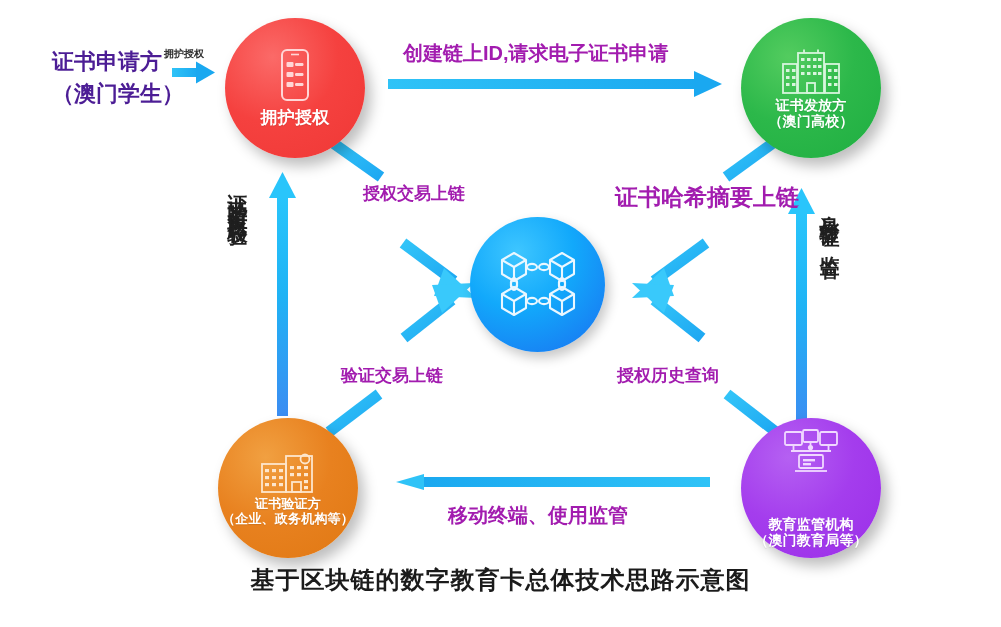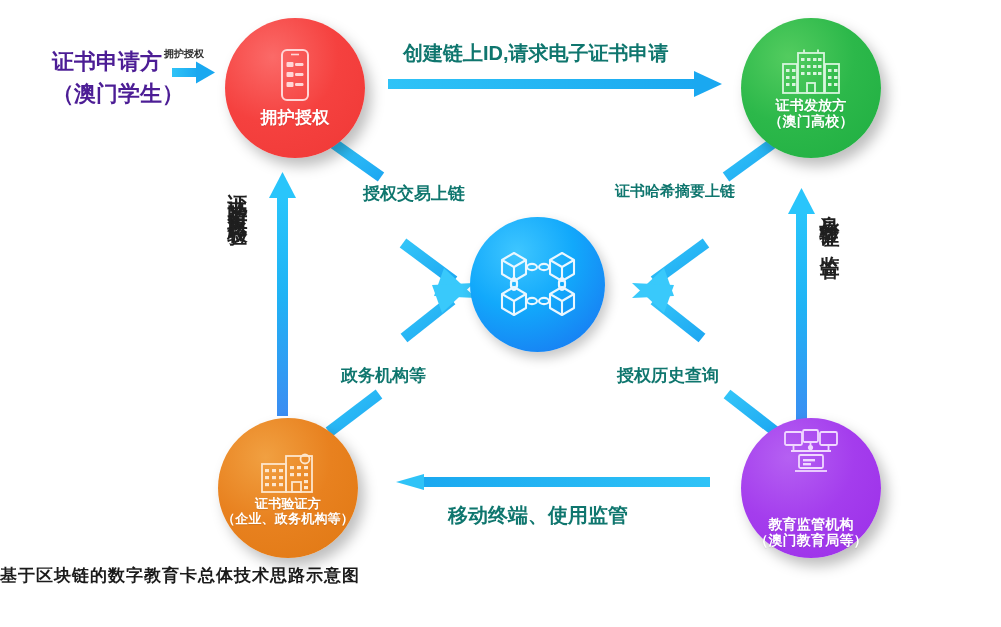--- a/index.html
+++ b/index.html
@@ -76,21 +76,21 @@
   #node-chain {
     left: 470px; top: 217px;
     width: 135px; height: 135px;
     background: radial-gradient(circle at 35% 26%, #3ec6ff 0%, #12a9fb 42%, #1a6ff0 100%);
     box-shadow: 4px 6px 12px rgba(0,0,0,0.22);
   }
 
   
   .lbl {
     position: absolute;
-    color: #0f766e;
+    color: #a21caf;
     font-weight: bold;
     white-space: pre;
     z-index: 6;
   }
   #label-applicant {
     left: 52px; top: 46px;
     font-size: 22px;
     line-height: 1.45;
     color: #4c1d95;
   }
@@ -98,21 +98,21 @@
     left: 164px; top: 47px;
     font-size: 10px;
     font-weight: bold;
     color: #2b2b2b;
   }
   #label-create-id {
     left: 403px; top: 40px;
     font-size: 20px;
   }
   #label-auth-tx  { left: 349px; top: 182px;  font-size: 17px; margin-left: 14px; }
-  #label-hash-up  { left: 615px; top: 182px;  font-size: 15px; }
+  #label-hash-up  { left: 615px; top: 182px;  font-size: 23px; }
   #label-verify-tx{ left: 341px; top: 364px;  font-size: 17px; }
   #label-auth-hist{ left: 617px; top: 364px;  font-size: 17px; }
   #label-inspect  { left: 448px; top: 502px;  font-size: 20px; }
 
   .lbl-vertical {
     position: absolute;
     writing-mode: vertical-rl;
     text-orientation: upright;
     font-size: 20px;
     font-weight: bold;
@@ -121,22 +121,22 @@
     line-height: 1;
     z-index: 6;
   }
   #label-hash-compare { left: 228px; top: 178px; }
   #label-identity     { left: 820px; top: 200px; }
 
   #diagram-title {
     position: absolute;
     left: 0; right: 0;
     top: 564px;
-    text-align: left;
-    font-size: 17px;
+    text-align: center;
+    font-size: 24px;
     font-weight: bold;
     color: #1b1b1b;
     letter-spacing: 1px;
   }
 
   
   #arrows {
     position: absolute;
     left: 0; top: 0;
     width: 1001px; height: 627px;
@@ -378,21 +378,21 @@
 （澳门学生）</div>
 
   <div class="lbl" id="label-grant-auth">拥护授权</div>
 
   <div class="lbl" id="label-create-id">创建链上ID,请求电子证书申请</div>
 
   <div class="lbl" id="label-auth-tx">授权交易上链</div>
 
   <div class="lbl" id="label-hash-up">证书哈希摘要上链</div>
 
-  <div class="lbl" id="label-verify-tx">政务机构等</div>
+  <div class="lbl" id="label-verify-tx">验证交易上链</div>
 
   <div class="lbl" id="label-auth-hist">授权历史查询</div>
 
   <div class="lbl" id="label-inspect">移动终端、使用监管</div>
 
   <div class="lbl-vertical" id="label-hash-compare">证书哈希值对比校验</div>
 
   <div class="lbl-vertical" id="label-identity">身份验证、监管</div>
 
   <div id="diagram-title">基于区块链的数字教育卡总体技术思路示意图</div>

